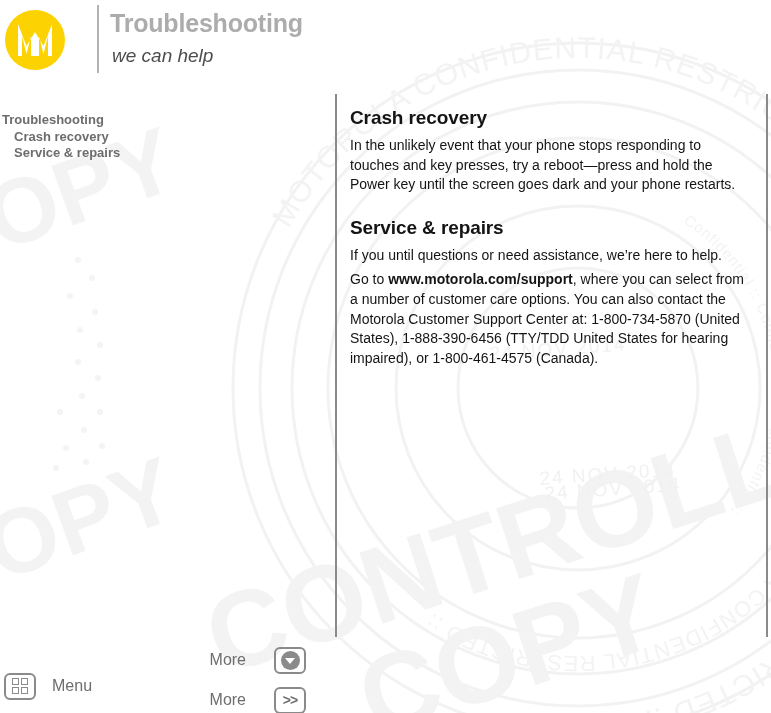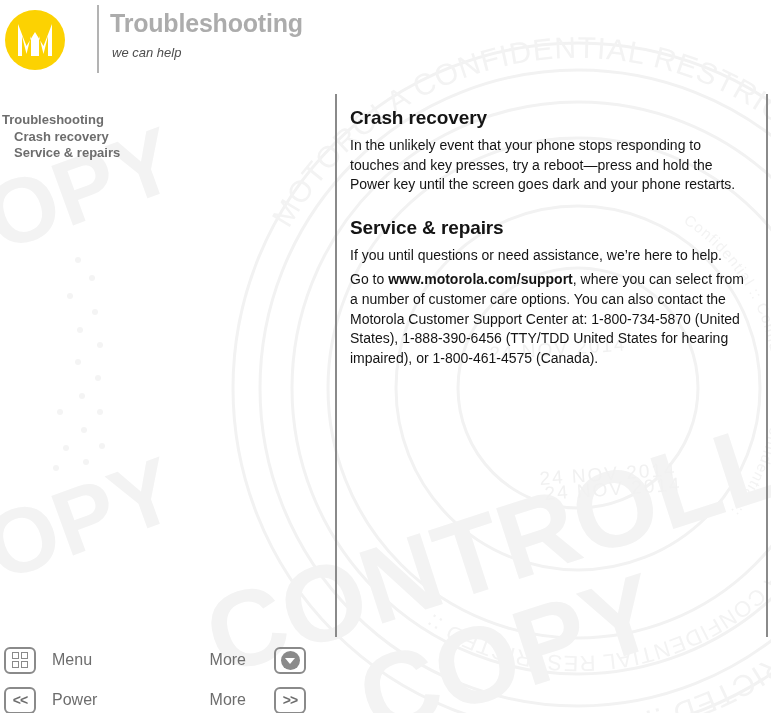--- a/index.html
+++ b/index.html
@@ -56,21 +56,21 @@
     font-size: 25px;
     font-weight: bold;
     letter-spacing: -0.2px;
     color: #acacac;
     white-space: nowrap;
   }
   #page-subtitle {
     position: absolute;
     left: 112px;
     top: 45px;
-    font-size: 13px;
+    font-size: 19px;
     font-style: italic;
     color: #4d4d4d;
     white-space: nowrap;
   }
 
   
   .v-divider {
     position: absolute;
     width: 2px;
     background: #8a8a8a;
@@ -141,21 +141,21 @@
   #nav-row-bottom { top: 45px; }
 
   .nav-btn {
     position: absolute;
     top: 0;
     display: flex;
     align-items: center;
     height: 34px;
     cursor: pointer;
   }
-  .nav-btn-left  { left: 4px; }
+  .nav-btn-left  { left: 4px; margin-top: 26px; }
   .nav-btn-right { right: 12px; gap: 16px; }
 
   .nav-label {
     font-size: 16px;
     color: #6d6d6d;
     white-space: nowrap;
   }
   .nav-label.left  { margin-left: 16px; }
   .nav-label.right { margin-right: 12px; }
 

